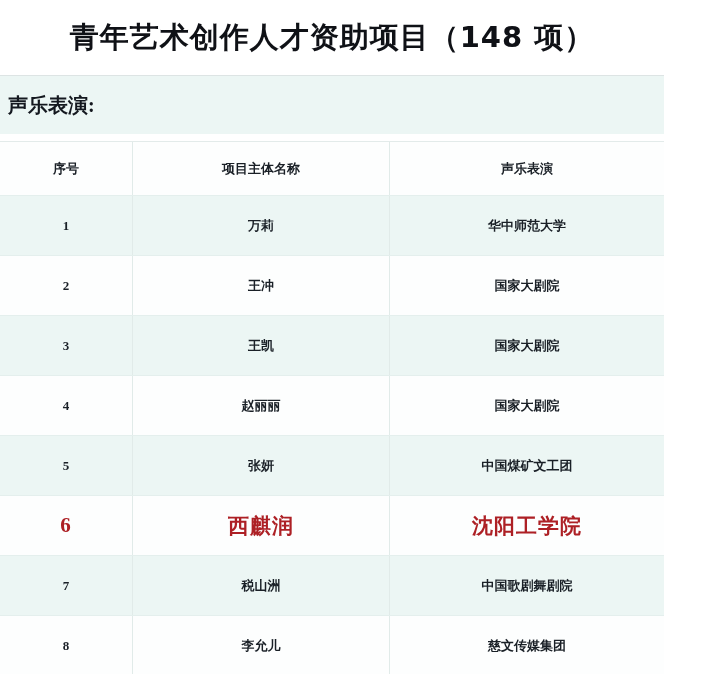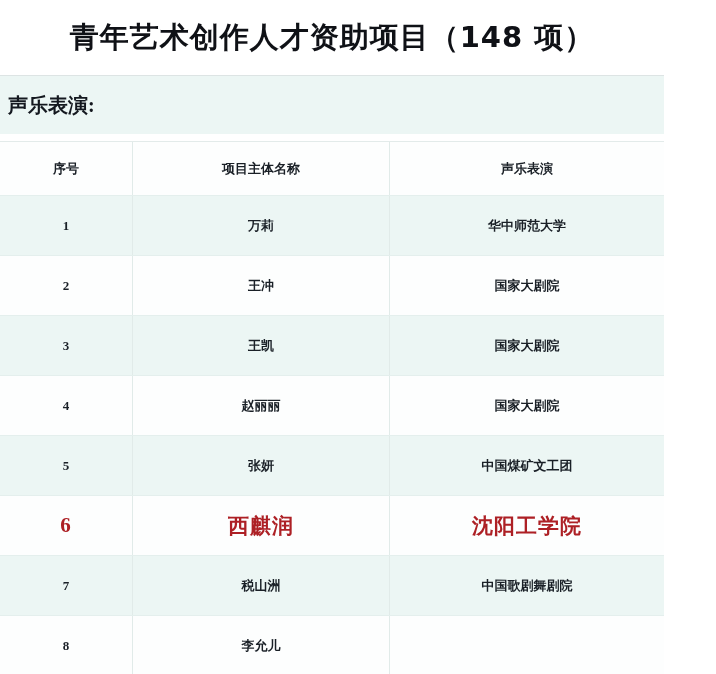--- a/index.html
+++ b/index.html
@@ -151,16 +151,17 @@
 
     <div class="row body-row tinted">
       <div class="cell c1">7</div>
       <div class="cell c2">税山洲</div>
       <div class="cell c3">中国歌剧舞剧院</div>
     </div>
 
     <div class="row body-row">
       <div class="cell c1">8</div>
       <div class="cell c2">李允儿</div>
+      <div class="cell c3">慈文传媒集团</div>
     </div>
 
   </div>
 </div>
 
 </body></html>

